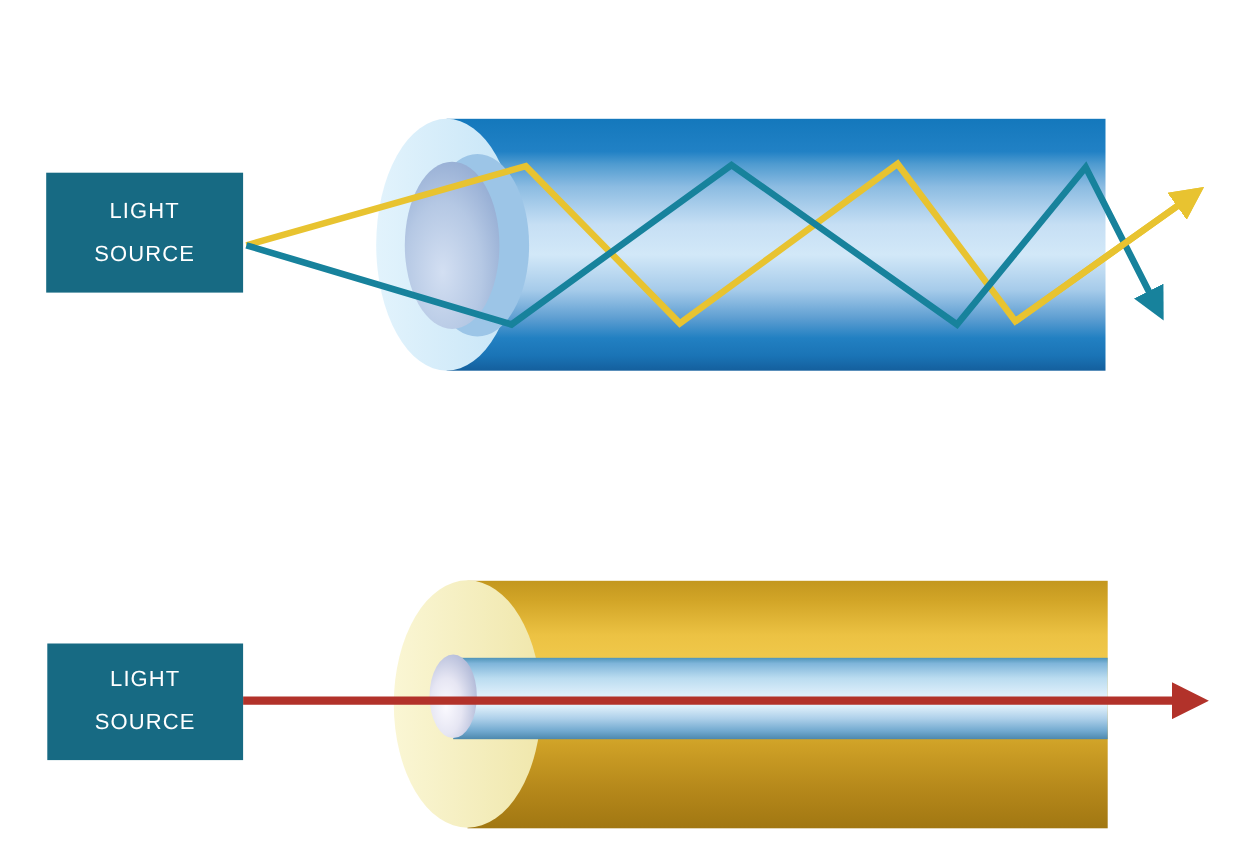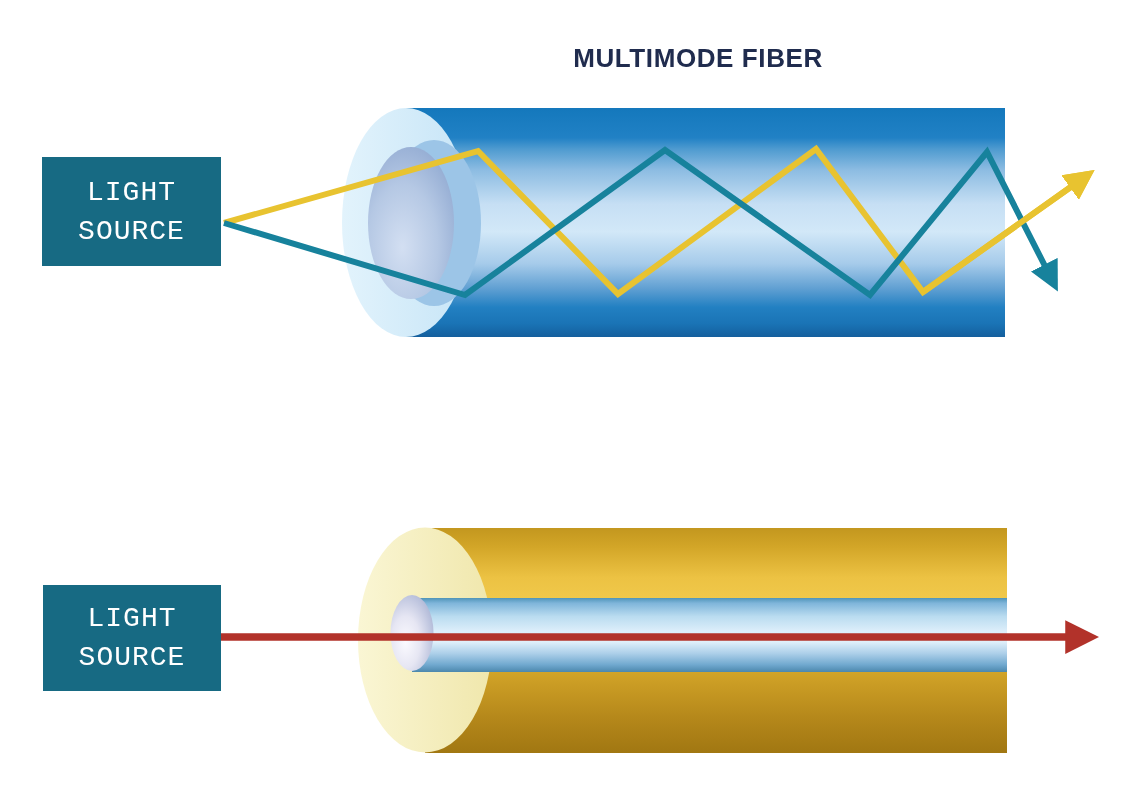--- a/index.html
+++ b/index.html
@@ -8,21 +8,21 @@
   .diagram-svg{position:absolute;left:0;top:0;z-index:1;}
   .fig-title{
     position:absolute;width:440px;text-align:center;z-index:3;
     font-size:26px;font-weight:700;letter-spacing:0.6px;color:#202c4e;
   }
   #mm-title{left:478px;top:43px;}
   #sm-title{left:465px;top:463px;}
   .light-source{
     position:absolute;z-index:2;background:#176a83;color:#ffffff;
     display:flex;flex-direction:column;align-items:center;justify-content:center;
-    font-size:28px;line-height:39px;letter-spacing:1px;font-weight:400;font-family:Liberation Mono, monospace;
+    font-size:20px;line-height:39px;letter-spacing:1px;font-weight:400;
   }
   #mm-box{left:42px;top:157px;width:179px;height:109px;}
   #sm-box{left:43px;top:585px;width:178px;height:106px;}
 </style>
 </head>
 <body>
 
 <div class="canvas">
 
   <svg class="diagram-svg" width="1123" height="787" viewBox="0 0 1123 787">
@@ -101,21 +101,20 @@
 
     <g>
       <rect x="425" y="528" width="582" height="225" fill="url(#smBody)"></rect>
       <ellipse cx="425" cy="640" rx="67" ry="112.5" fill="url(#smCap)"></ellipse>
       <rect x="412" y="598" width="595" height="74" fill="url(#smCore)"></rect>
       <ellipse cx="412" cy="633" rx="21.5" ry="38" fill="url(#smFace)"></ellipse>
       <polyline fill="none" points="221,637 1072,637" stroke="#b2322a" stroke-width="7.5" marker-end="url(#arrow-red)"></polyline>
     </g>
   </svg>
 
-  <div class="fig-title" id="mm-title" style="color: rgb(32, 44, 78);">MULTIMODE FIBER</div>
 
   <div class="light-source" id="mm-box" style="background-color: rgb(23, 106, 131); color: rgb(255, 255, 255);">
     <span>LIGHT</span>
     <span>SOURCE</span>
   </div>
   <div class="light-source" id="sm-box" style="background-color: rgb(23, 106, 131); color: rgb(255, 255, 255);">
     <span>LIGHT</span>
     <span>SOURCE</span>
   </div>
 

